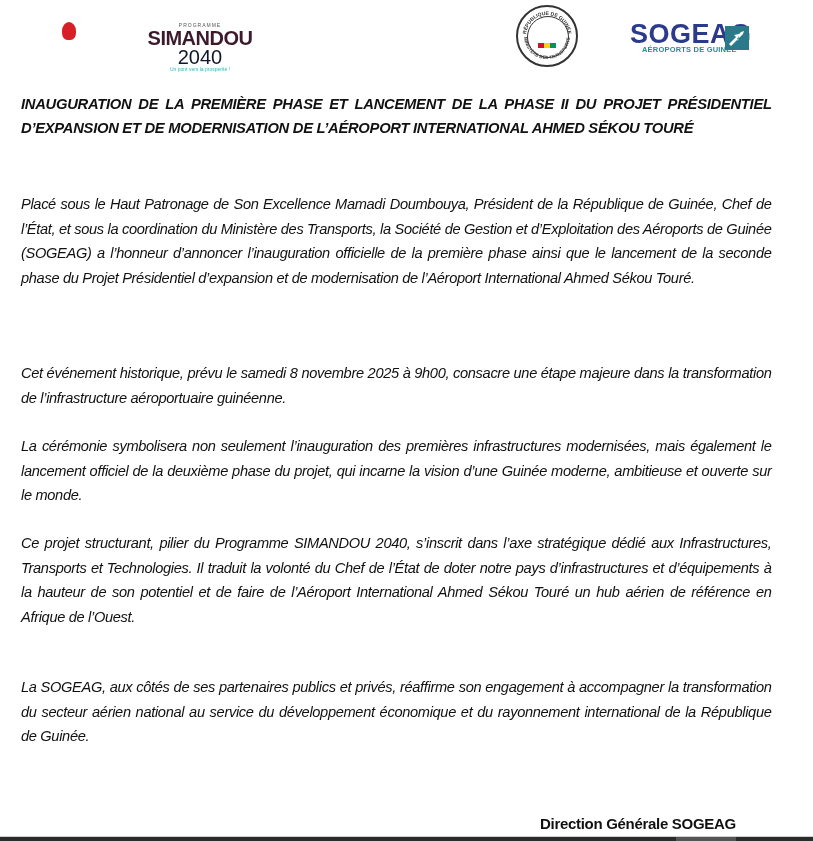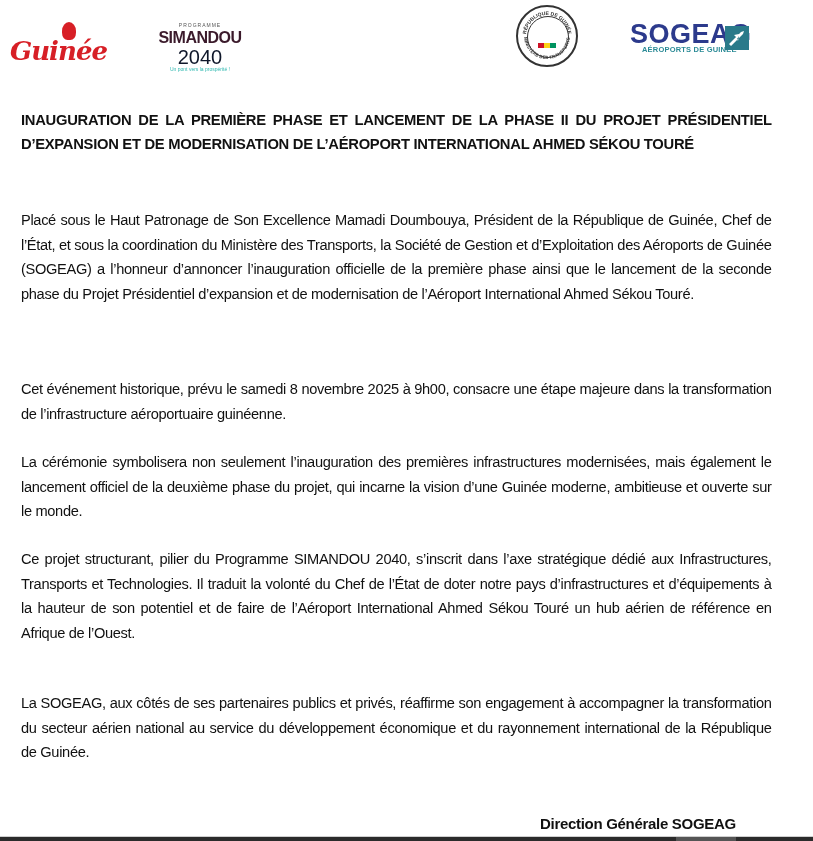--- a/index.html
+++ b/index.html
@@ -3,51 +3,50 @@
 <meta charset="utf-8">
 <style>
   html, body { margin: 0; padding: 0; background: #ffffff; }
   body { width: 813px; height: 841px; position: relative; overflow: hidden; font-family: "Liberation Sans", sans-serif; color: #111; }
   .header { position: absolute; left: 0; top: 0; width: 813px; height: 90px; }
   .logo-guinee { position: absolute; left: 10px; top: 22px; width: 95px; height: 48px; }
   .logo-guinee .txt { position: absolute; left: 0; top: 14px; font-family: "DejaVu Serif", serif; font-style: italic; font-weight: bold; font-size: 26px; color: #d71f26; letter-spacing: -1px; }
   .logo-guinee .bird { position: absolute; left: 52px; top: 0; width: 14px; height: 18px; background: #d71f26; border-radius: 50% 50% 40% 40%; }
   .logo-sim { position: absolute; left: 140px; top: 22px; width: 120px; height: 55px; text-align: center; }
   .logo-sim .prog { font-size: 5px; letter-spacing: 1px; color: #555; display:block; }
-  .logo-sim .name { font-weight: bold; font-size: 16px; color: #3b1a2b; display:block; line-height: 20px; letter-spacing: -0.5px; }
+  .logo-sim .name { font-weight: bold; font-size: 20px; color: #3b1a2b; display:block; line-height: 20px; letter-spacing: -0.5px; }
   .logo-sim .year { font-size: 20px; color: #0f172a; display:block; line-height: 18px; }
   .logo-sim .tag { font-size: 5px; color: #2fb8b0; display:block; }
   .seal { position: absolute; left: 516px; top: 5px; width: 62px; height: 62px; border-radius: 50%; border: 2px solid #333; box-sizing: border-box; }
   .seal .inner { position: absolute; left: 9px; top: 9px; width: 40px; height: 40px; border-radius: 50%; border: 1px solid #333; }
   .seal .flag { position: absolute; left: 20px; top: 36px; width: 18px; height: 5px; background: linear-gradient(90deg,#ce1126 33%,#fcd116 33% 66%,#009460 66%); }
   .seal .ring-text { position:absolute; left:0; top:0; width:58px; height:58px; }
   .logo-sogeag { position: absolute; left: 630px; top: 24px; width: 130px; height: 30px; }
   .logo-sogeag .name { position:absolute; left:0; top:0; font-weight: bold; font-size: 27px; color: #2c3a8c; letter-spacing: 0.5px; line-height: 20px; }
   .logo-sogeag .sub { position:absolute; left:0; top:21px; font-size: 7.5px; font-weight: bold; color: #2a8a96; letter-spacing: 0.2px; margin-left: 12px; }
   .logo-sogeag .plane { position:absolute; left:95px; top:2px; width:24px; height:24px; background:#2a7a8a; }
-  .doc { position: absolute; left: 21px; top: 108px; width: 751px; font-family: "Liberation Sans Narrow", "Liberation Sans", sans-serif; }
+  .doc { position: absolute; left: 21px; top: 92px; width: 751px; font-family: "Liberation Sans Narrow", "Liberation Sans", sans-serif; font-style: italic; }
   .title { font-weight: bold; font-size: 15.4px; line-height: 24px; text-align: justify; margin: 0; letter-spacing: -0.3px; transform: scaleX(0.96); transform-origin: left; width: 782px; }
   .para { font-size: 15.4px; line-height: 24.5px; text-align: justify; margin: 0; letter-spacing: -0.35px; transform: scaleX(0.95); transform-origin: left; width: 790px; }
   .p1 { position: absolute; top: 100px; }
   .p2 { position: absolute; top: 269px; }
   .p3 { position: absolute; top: 342px; }
   .p4 { position: absolute; top: 439px; }
   .p5 { position: absolute; top: 583px; }
   .signature { position: absolute; left: 540px; top: 815px; width: 232px; text-align: left; font-weight: bold; font-size: 15px; letter-spacing: -0.3px; }
   .bottom-rule { position: absolute; left: 0; top: 836px; width: 813px; height: 1px; background: #cfcfcf; }
   .bottom-bar { position: absolute; left: 0; top: 837px; width: 813px; height: 4px; background: #2b2b2b; }
   .bottom-bar .thumb { position:absolute; left: 676px; top:0; width: 60px; height:4px; background:#555; }
 </style>
 </head>
 <body>
 
 <div class="header">
   <div class="logo-guinee">
     <span class="bird"></span>
-    <span class="txt">Guinée</span>
   </div>
   <div class="logo-sim">
     <span class="prog">PROGRAMME</span>
     <span class="name">SIMANDOU</span>
     <span class="year">2040</span>
     <span class="tag">Un pont vers la prospérité !</span>
   </div>
   <div class="seal">
     <svg class="ring-text" viewBox="0 0 58 58">
       <defs>

